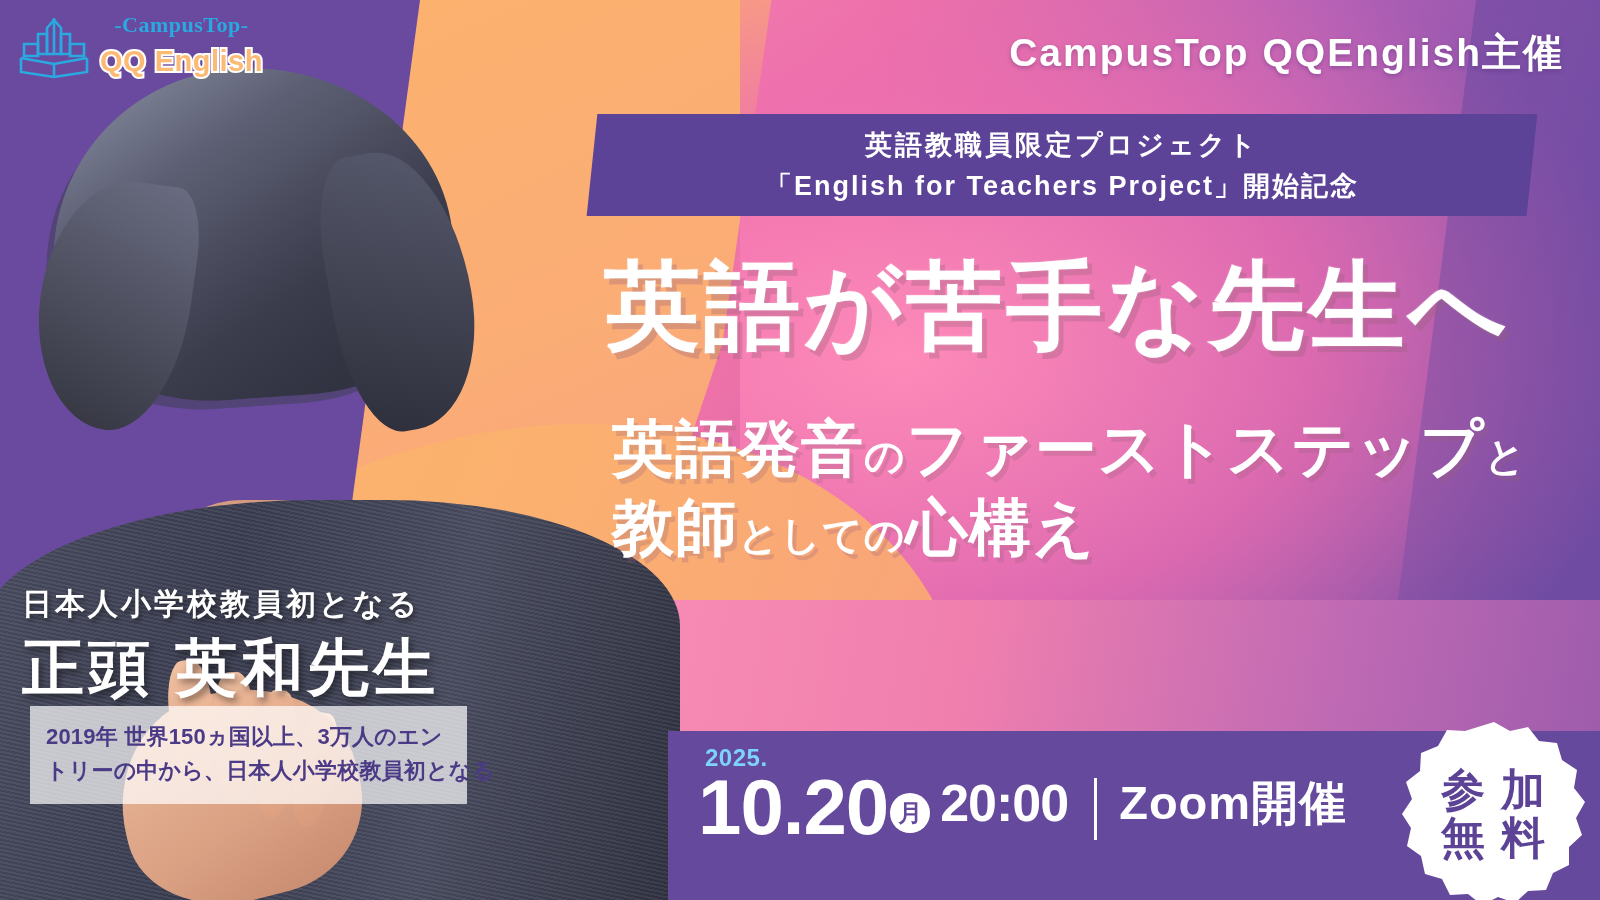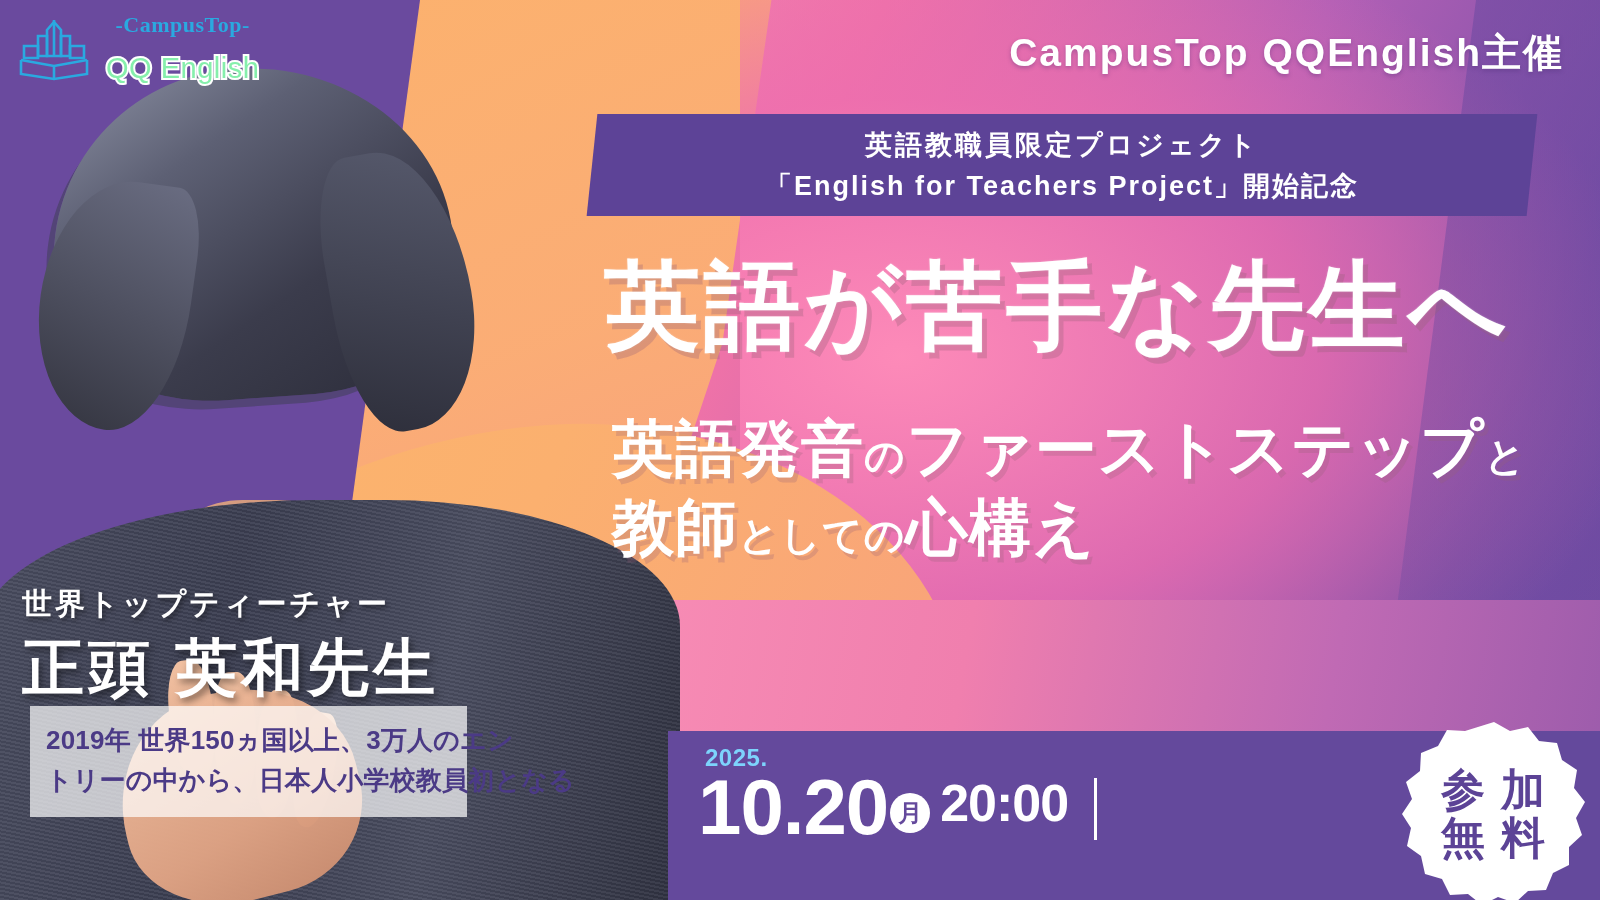--- a/index.html
+++ b/index.html
@@ -110,31 +110,31 @@
   .p-finger{
     position:absolute; background:linear-gradient(160deg,#f2c2a3,#d79b7d);
     border-radius:40% 40% 48% 48%;
   }
   .f1{ left:170px; top:660px; width:44px; height:120px; transform:rotate(-6deg);}
   .f2{ left:214px; top:672px; width:42px; height:132px; transform:rotate(-2deg);}
   .f3{ left:256px; top:690px; width:40px; height:128px; transform:rotate(4deg);}
   .f4{ left:296px; top:712px; width:38px; height:116px; transform:rotate(10deg);}
 
   
-  .logo{ position:absolute; left:16px; top:14px; display:flex; align-items:center; gap:14px; }
+  .logo{ position:absolute; left:16px; top:14px; display:flex; align-items:flex-start; gap:8px; }
   .logo-mark{ width:76px; height:66px; }
   .logo-text{ display:flex; flex-direction:column; align-items:center; line-height:1; }
   .logo-top{
     font-family:"Liberation Serif","DejaVu Serif",serif;
     font-size:22px; font-weight:700; color:#2aa9e0; letter-spacing:.5px;
   }
   .logo-main{
-    font-size:29px; font-weight:400; color:#86efac; letter-spacing:.5px;
+    font-size:29px; font-weight:700; color:#fdba74; letter-spacing:.5px;
     -webkit-text-stroke:4px #ffffff; paint-order:stroke fill;
-    margin-top:18px;
+    margin-top:11px;
   }
 
   
   .host-line{
     position:absolute; right:36px; top:26px;
     font-size:39px; font-weight:700; color:#fff; letter-spacing:2px;
     text-shadow:0 2px 4px rgba(70,40,110,.35);
     white-space:nowrap;
   }
 
@@ -180,21 +180,21 @@
   }
   .sp-name{
     position:absolute; left:22px; top:626px;
     font-size:62px; font-weight:900; color:#fff; letter-spacing:4px;
     text-shadow:3px 4px 7px rgba(0,0,0,.45);
     white-space:nowrap;
   }
   .sp-bio{
     position:absolute; left:30px; top:706px; width:437px; padding:14px 16px 16px;
     background:rgba(255,255,255,.70);
-    color:#4b3a86; font-size:26px; font-weight:700; line-height:1.55;
+    color:#4b3a86; font-size:22px; font-weight:700; line-height:1.55;
     letter-spacing:.2px;
   }
   .sp-bio span{ display:block; white-space:nowrap; }
 
   
   .date-year{
     position:absolute; left:705px; top:744px;
     font-size:24px; font-weight:700; color:#7dd3fc; letter-spacing:.5px;
   }
   .date-row{
@@ -293,33 +293,34 @@
 
   <div class="sub">
     <span class="sub-line">
       <span class="big">英語発音</span><span class="sm">の</span><span class="big">ファーストステップ</span><span class="sm">と</span>
     </span>
     <span class="sub-line">
       <span class="big">教師</span><span class="sm">としての</span><span class="big">心構え</span>
     </span>
   </div>
 
-  <div class="sp-role">世界トップティーチャー</div>
+  <div class="sp-role">日本人小学校教員初となる</div>
   <div class="sp-name">正頭 英和先生</div>
   <div class="sp-bio">
     <span>2019年 世界150ヵ国以上、3万人のエン</span>
     <span>トリーの中から、日本人小学校教員初となる</span>
   </div>
 
   <div class="date-year">2025.</div>
   <div class="date-row">
     <span class="date-main">10.20</span>
     <span class="dow-badge">月</span>
     <span class="time-main">20:00</span>
     <span class="divider"></span>
+    <span class="zoom-txt">Zoom開催</span>
   </div>
 
   <div class="seal">
     <svg viewBox="0 0 192 192" width="192" height="192">
       <path id="scallop" fill="#ffffff" d="
         M96 4
         L112 13 L130 9 L141 23 L159 25 L164 42 L179 52 L176 70 L187 84 L178 100
         L184 117 L171 129 L171 147 L155 155 L148 172 L130 173 L117 185 L100 179
         L84 187 L70 176 L52 177 L44 161 L27 156 L23 138 L9 128 L13 110 L4 96
         L14 81 L8 64 L22 53 L23 35 L40 28 L49 12 L67 13 Z"></path>

